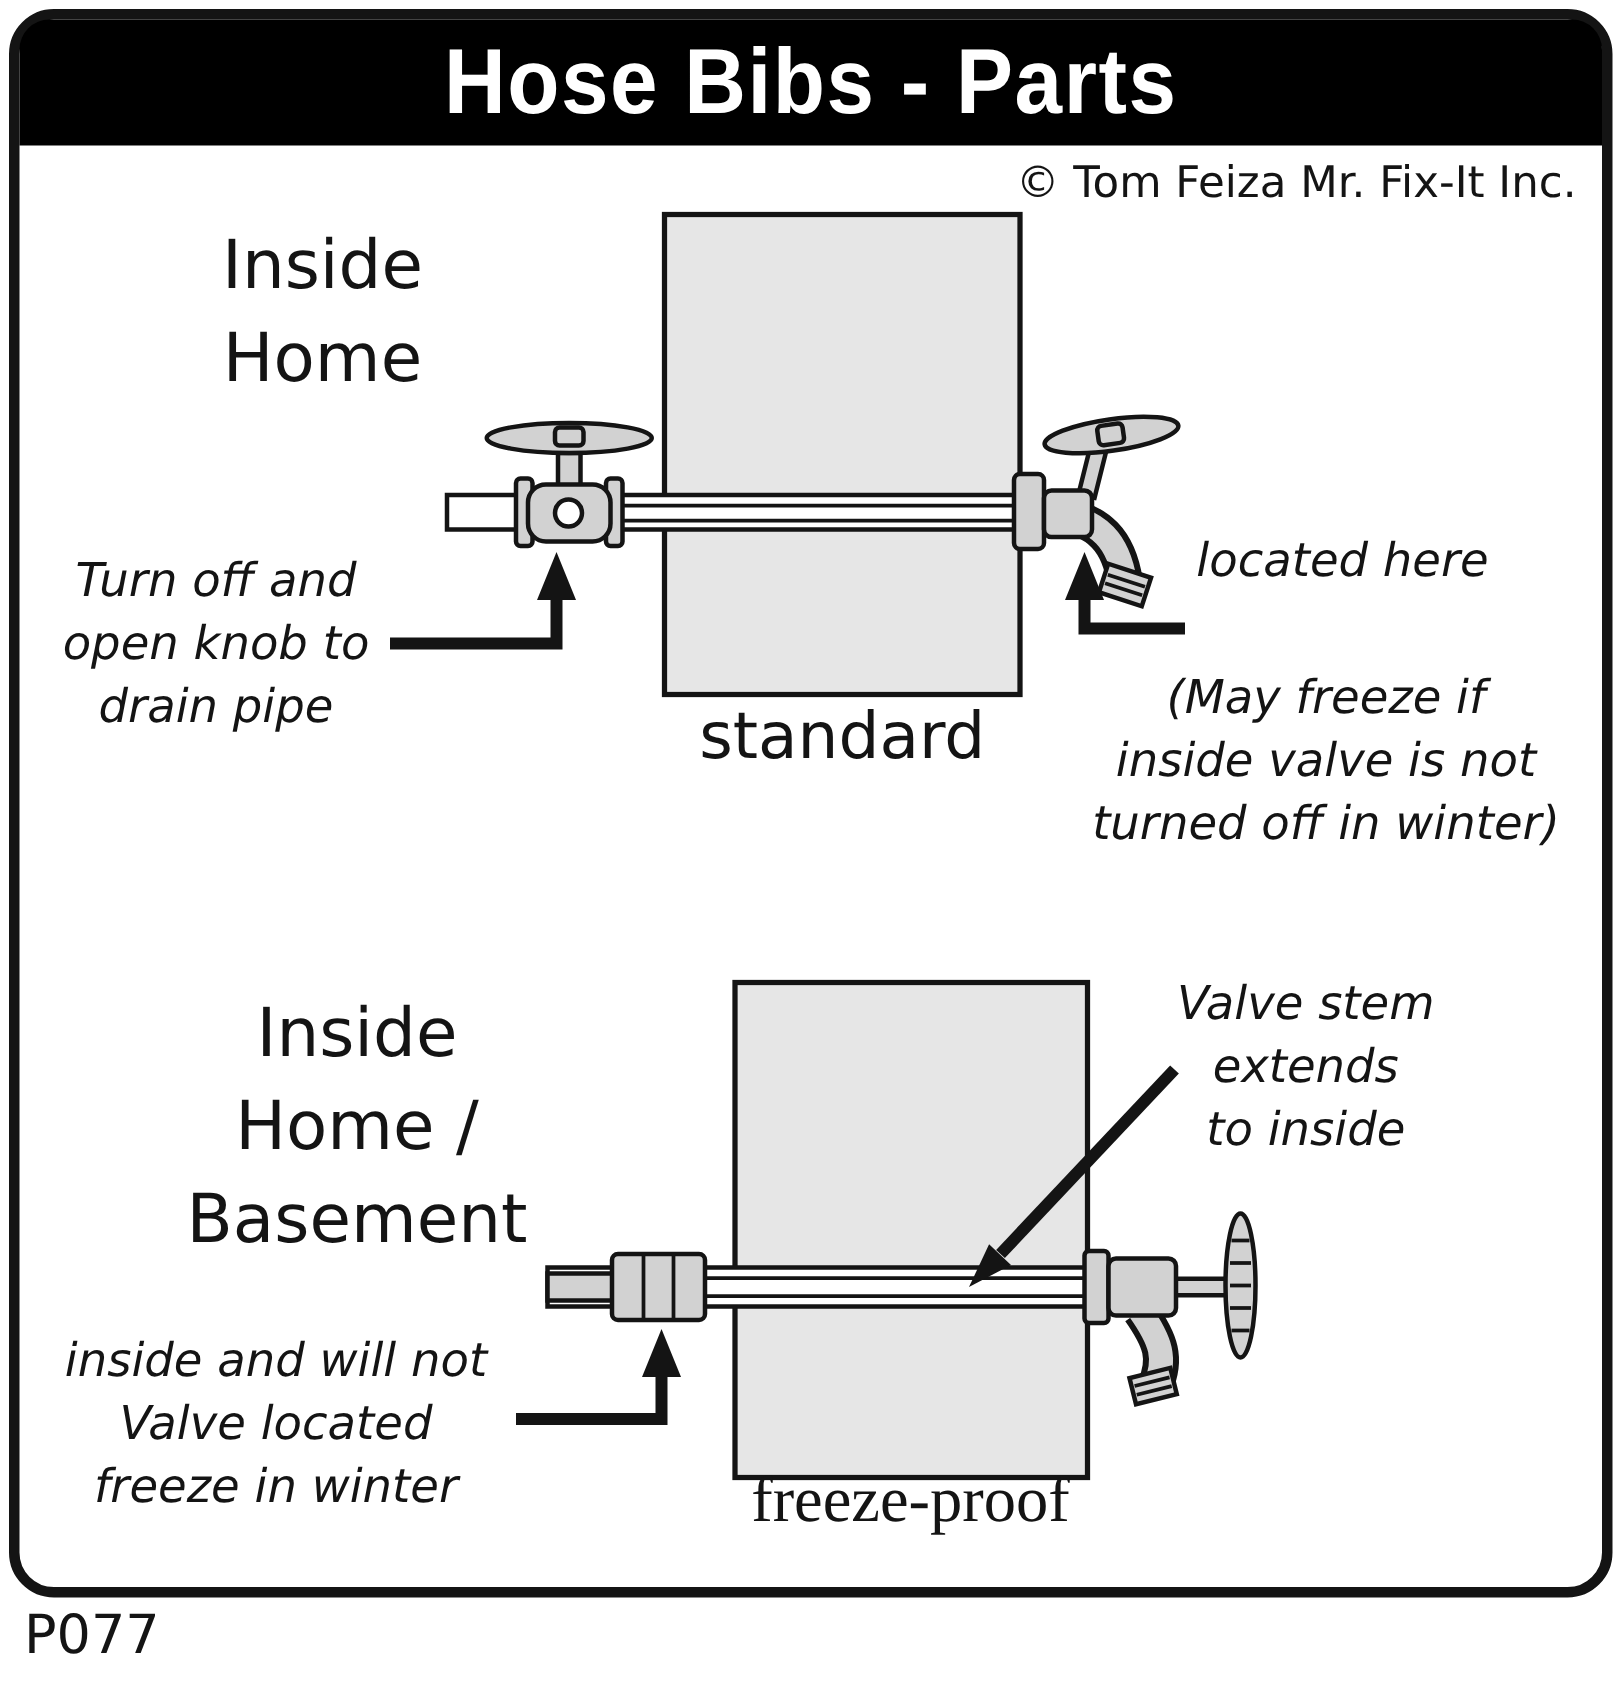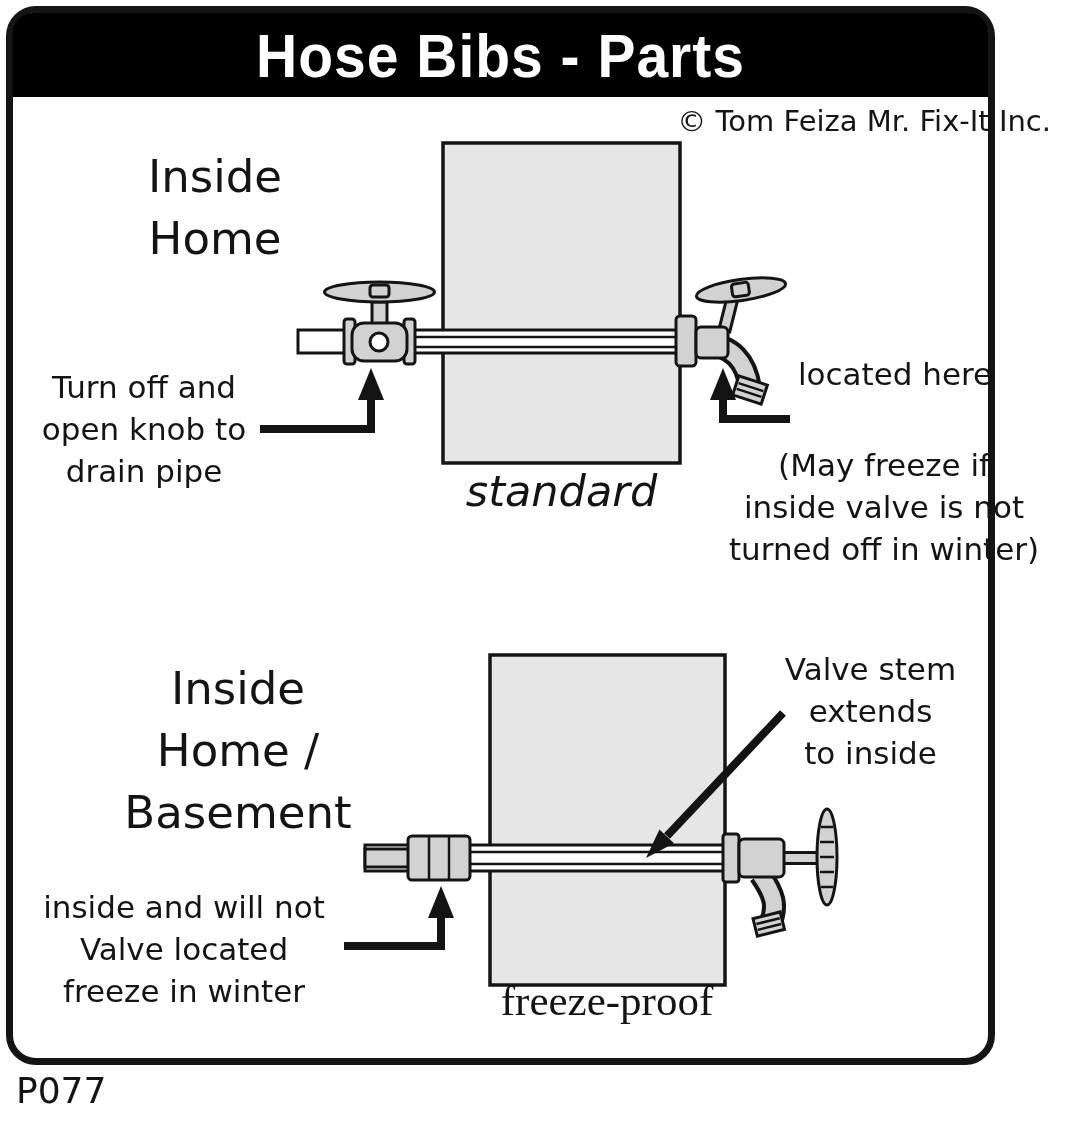--- a/index.html
+++ b/index.html
@@ -10,45 +10,45 @@
     --title-fg:#ffffff;
     --paper:#ffffff;
   }
   *{box-sizing:border-box;margin:0;padding:0;}
   body{background:#fff;}
   .page{
     position:relative;width:1081px;height:1124px;background:var(--paper);
     overflow:hidden;font-family:"DejaVu Sans",sans-serif;color:var(--line);
   }
   .frame{
-    position:absolute;left:6px;top:6px;width:989px;height:1059px;
+    position:absolute;left:6px;top:6px;width:1069px;height:1059px;
     border:7px solid var(--line);border-radius:30px;background:transparent;padding-left:22px;
   }
   .title-bar{
     position:absolute;left:0;top:0;right:0;height:84px;background:var(--title-bg);
     border-radius:20px 20px 0 0;display:flex;align-items:center;justify-content:center;
   }
   .title-bar h1{
     color:var(--title-fg);font-family:"Liberation Sans",sans-serif;
     font-size:57px;font-weight:bold;letter-spacing:1px;transform:scaleY(1.08);
   }
   svg.art{position:absolute;left:0;top:0;z-index:1;}
   .label{position:absolute;z-index:2;text-align:center;}
   .copyright{position:absolute;top:104px;right:30px;font-size:29px;z-index:2;}
   .loc{font-size:45px;line-height:62px;}
   .loc-standard{left:95px;top:146px;width:240px;}
   .loc-basement{left:42px;top:658px;width:392px;}
-  .note{font-size:31px;line-height:42px;}
+  .note{font-size:31px;line-height:42px;font-style:italic;}
   .drain-note{left:28px;top:366px;width:232px;}
   .valve-note-std{left:782px;top:353px;width:226px;}
   .freeze-warning{left:698px;top:444px;width:372px;}
   .stem-note{left:768px;top:648px;width:205px;}
   .valve-note-fp{left:26px;top:886px;width:316px;}
   .caption{font-size:43px;}
-  .caption-standard{left:443px;top:466px;width:237px;font-style:italic;}
+  .caption-standard{left:443px;top:466px;width:237px;}
   .caption-freezeproof{left:482px;top:976px;width:250px;font-family:Liberation Serif, serif;}
   .code{position:absolute;left:16px;top:1070px;font-size:36px;z-index:2;}
   
   .wall{fill:var(--wall-fill);stroke:var(--line);stroke-width:3.5;}
   .metal{fill:var(--metal-fill);stroke:var(--line);stroke-width:3;}
   .white-fill{fill:#ffffff;stroke:var(--line);stroke-width:3;}
   .thin{stroke:var(--line);stroke-width:2.5;fill:none;}
   .spout-outline{fill:none;stroke:var(--line);stroke-width:24;}
   .spout-fill{fill:none;stroke:var(--metal-fill);stroke-width:16;}
   .stem-outline{fill:none;stroke:var(--line);stroke-width:14;}

